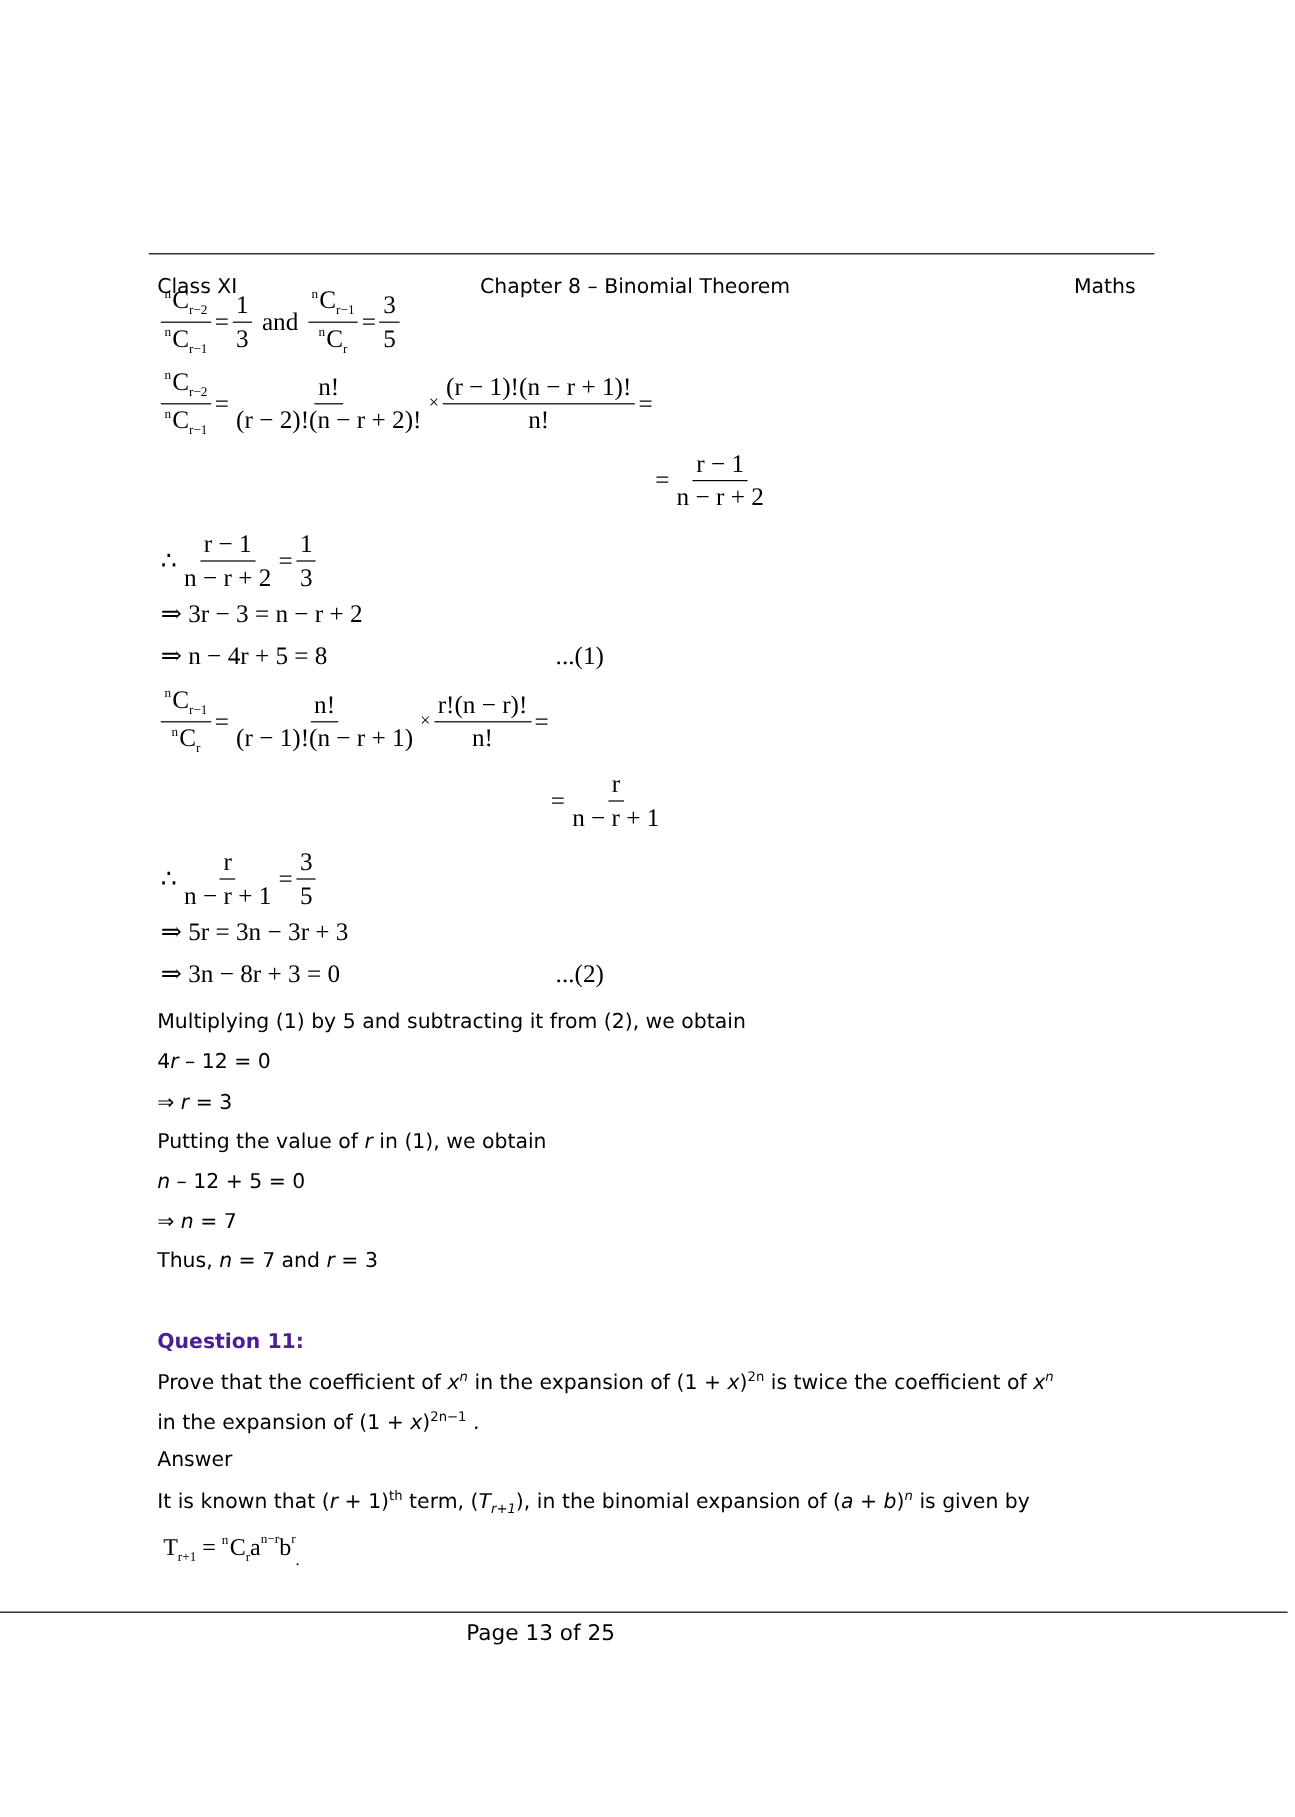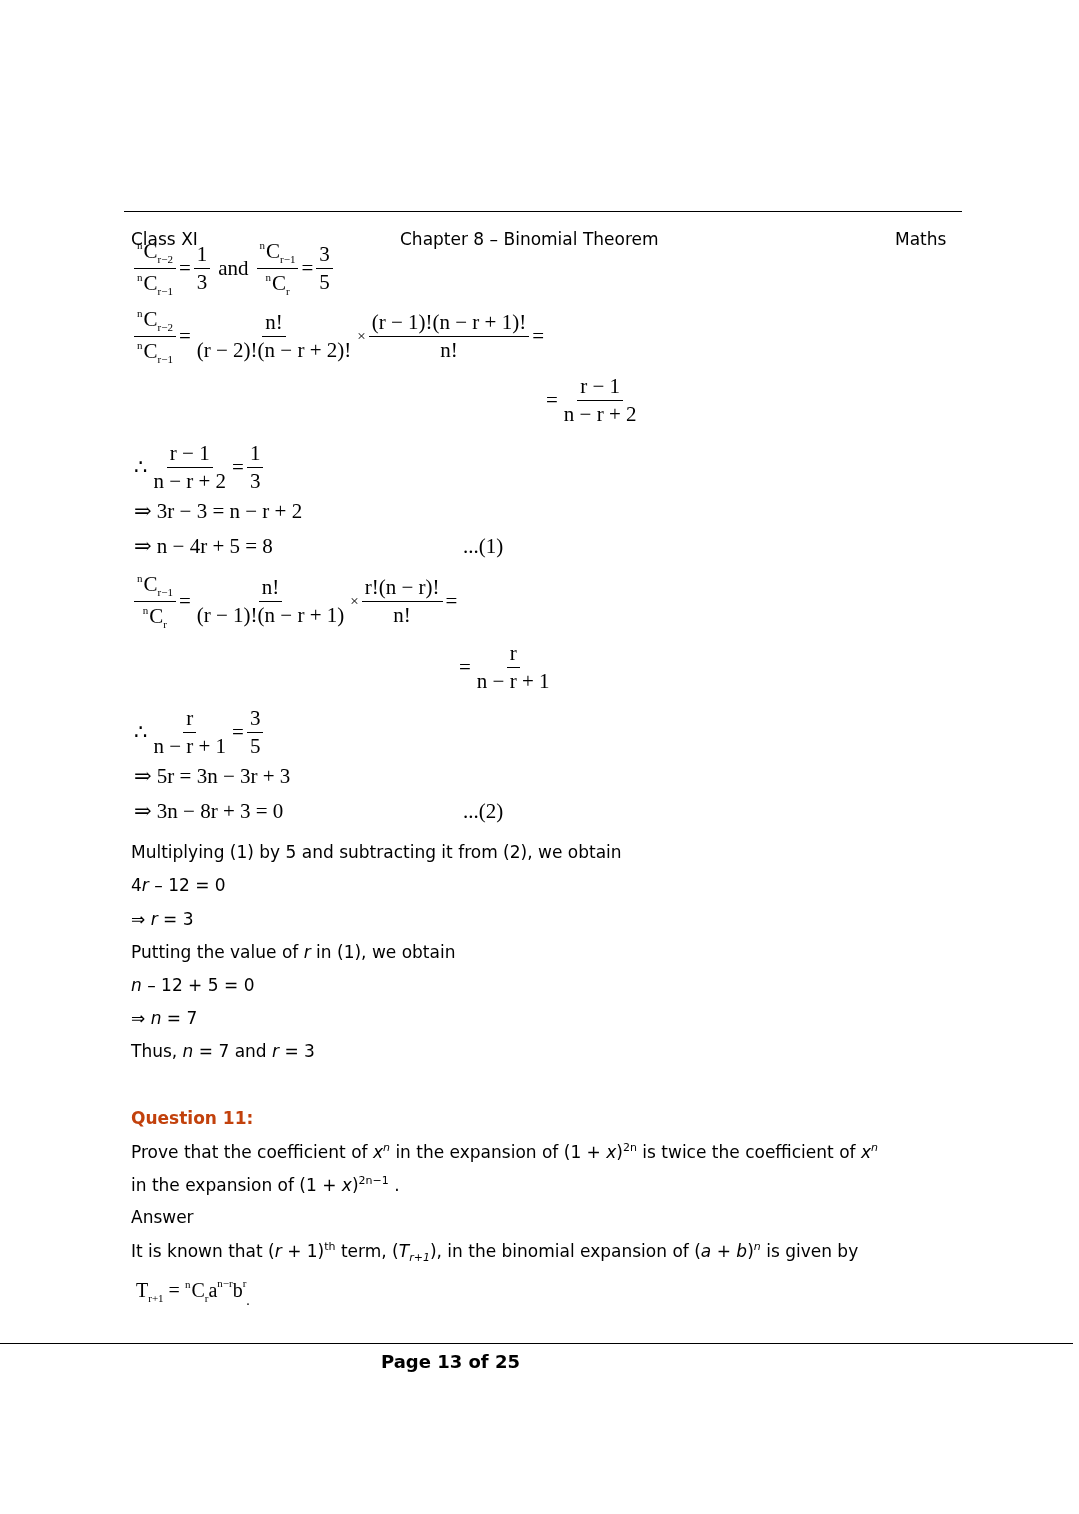--- a/index.html
+++ b/index.html
@@ -21,24 +21,24 @@
   .pre { font-size: 11px; vertical-align: 9px; margin-right: 1px; }
   .sub { font-size: 11px; vertical-align: -5px; }
   .sup { font-size: 11px; vertical-align: 10px; }
   .small-op { font-size: 15px; }
 
   
   .txt { font-size: 17px; }
   .txt i { font-style: italic; }
   .txt sup { font-size: 11px; }
   .txt sub { font-size: 11px; }
-  .qhead { font-size: 17px; font-weight: bold; color: #c2410c; }
+  .qhead { font-size: 17px; font-weight: bold; color: #4c1d95; }
 
   .foot-rule { position: absolute; left: 0; width: 1073px; top: 1343px; border-top: 1.5px solid #000; }
-  .foot { font-size: 18px; font-weight: bold; top: 1351px; left: 0; width: 901px; text-align: center; }
+  .foot { font-size: 18px; font-weight: normal; top: 1351px; left: 0; width: 901px; text-align: center; }
 </style>
 </head>
 <body>
 
 <div class="abs sans hdr" style="left:131px;">Class XI</div>
 <div class="abs sans hdr" style="left:400px;">Chapter 8 – Binomial Theorem</div>
 <div class="abs sans hdr" style="left:895px;">Maths</div>
 <div class="hdr-rule"></div>
 
 <div class="abs serif math" style="left:134px; top:240px;">

